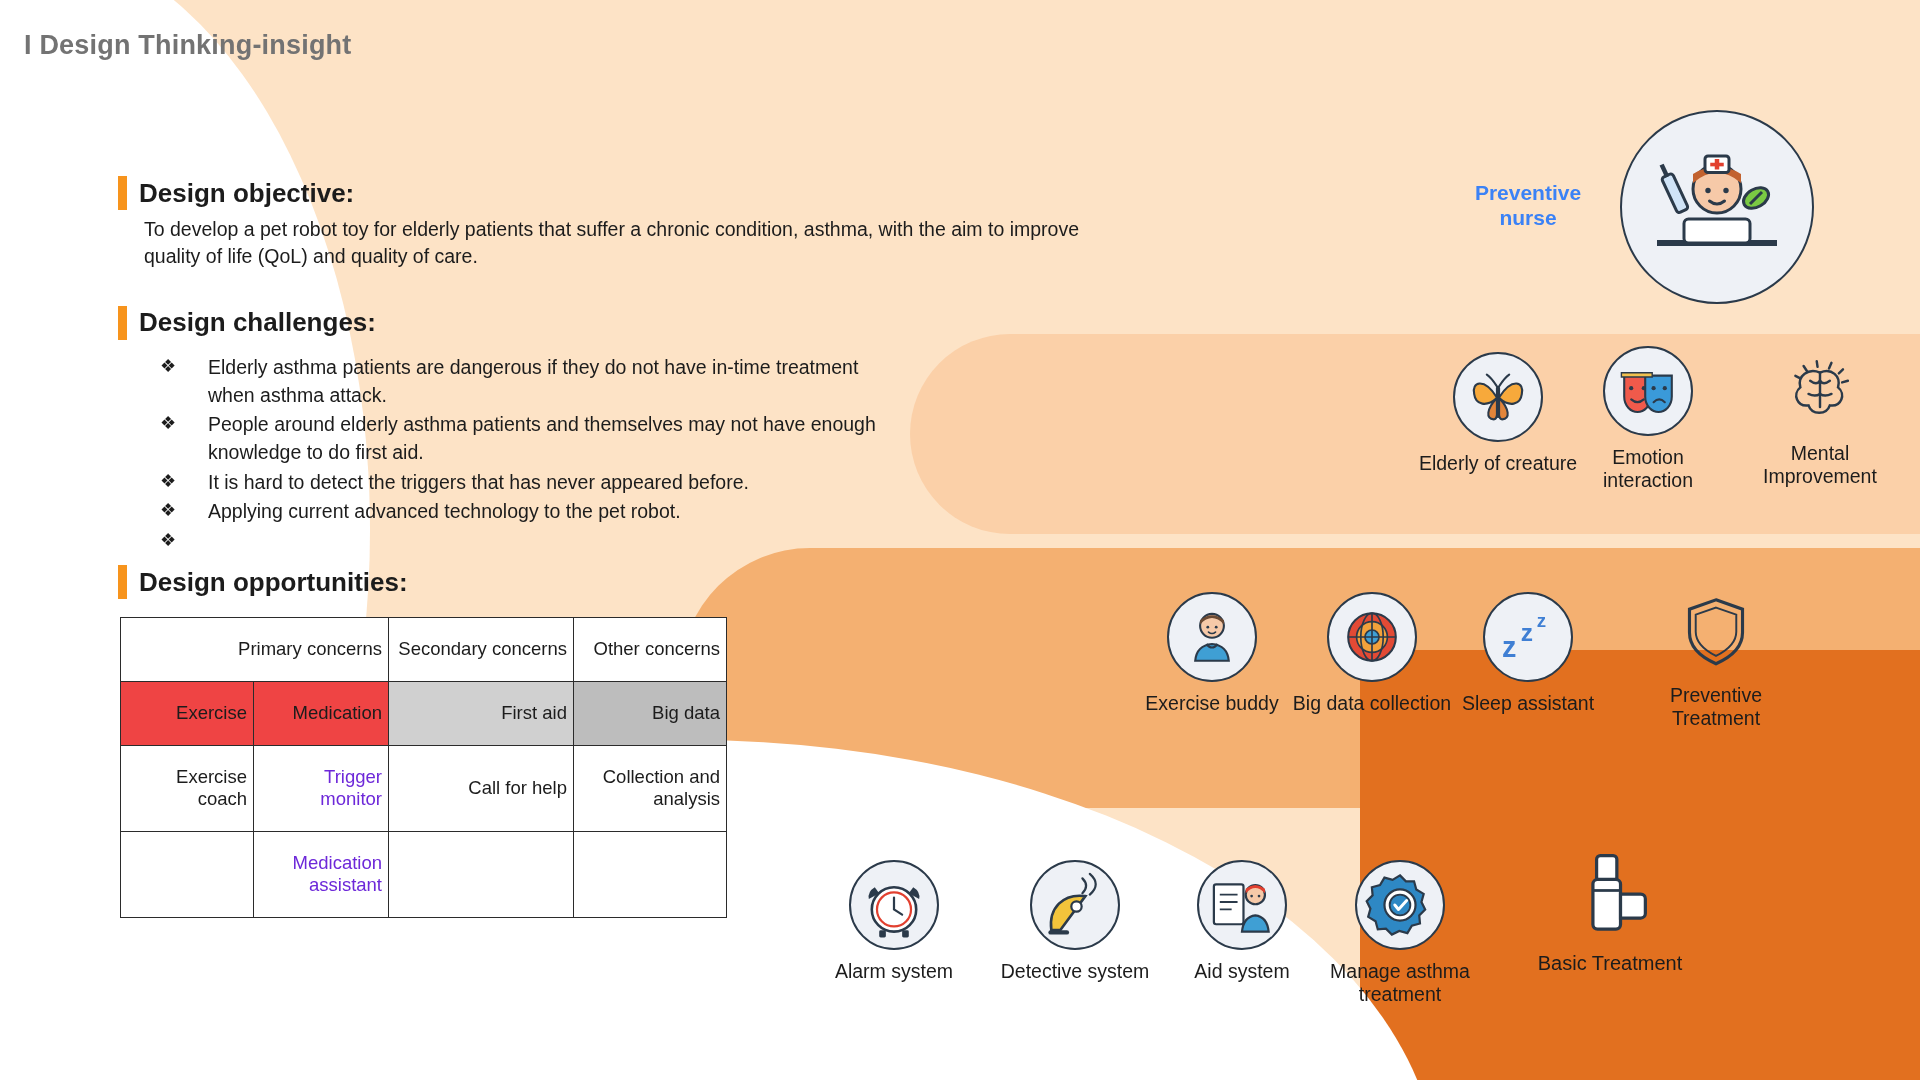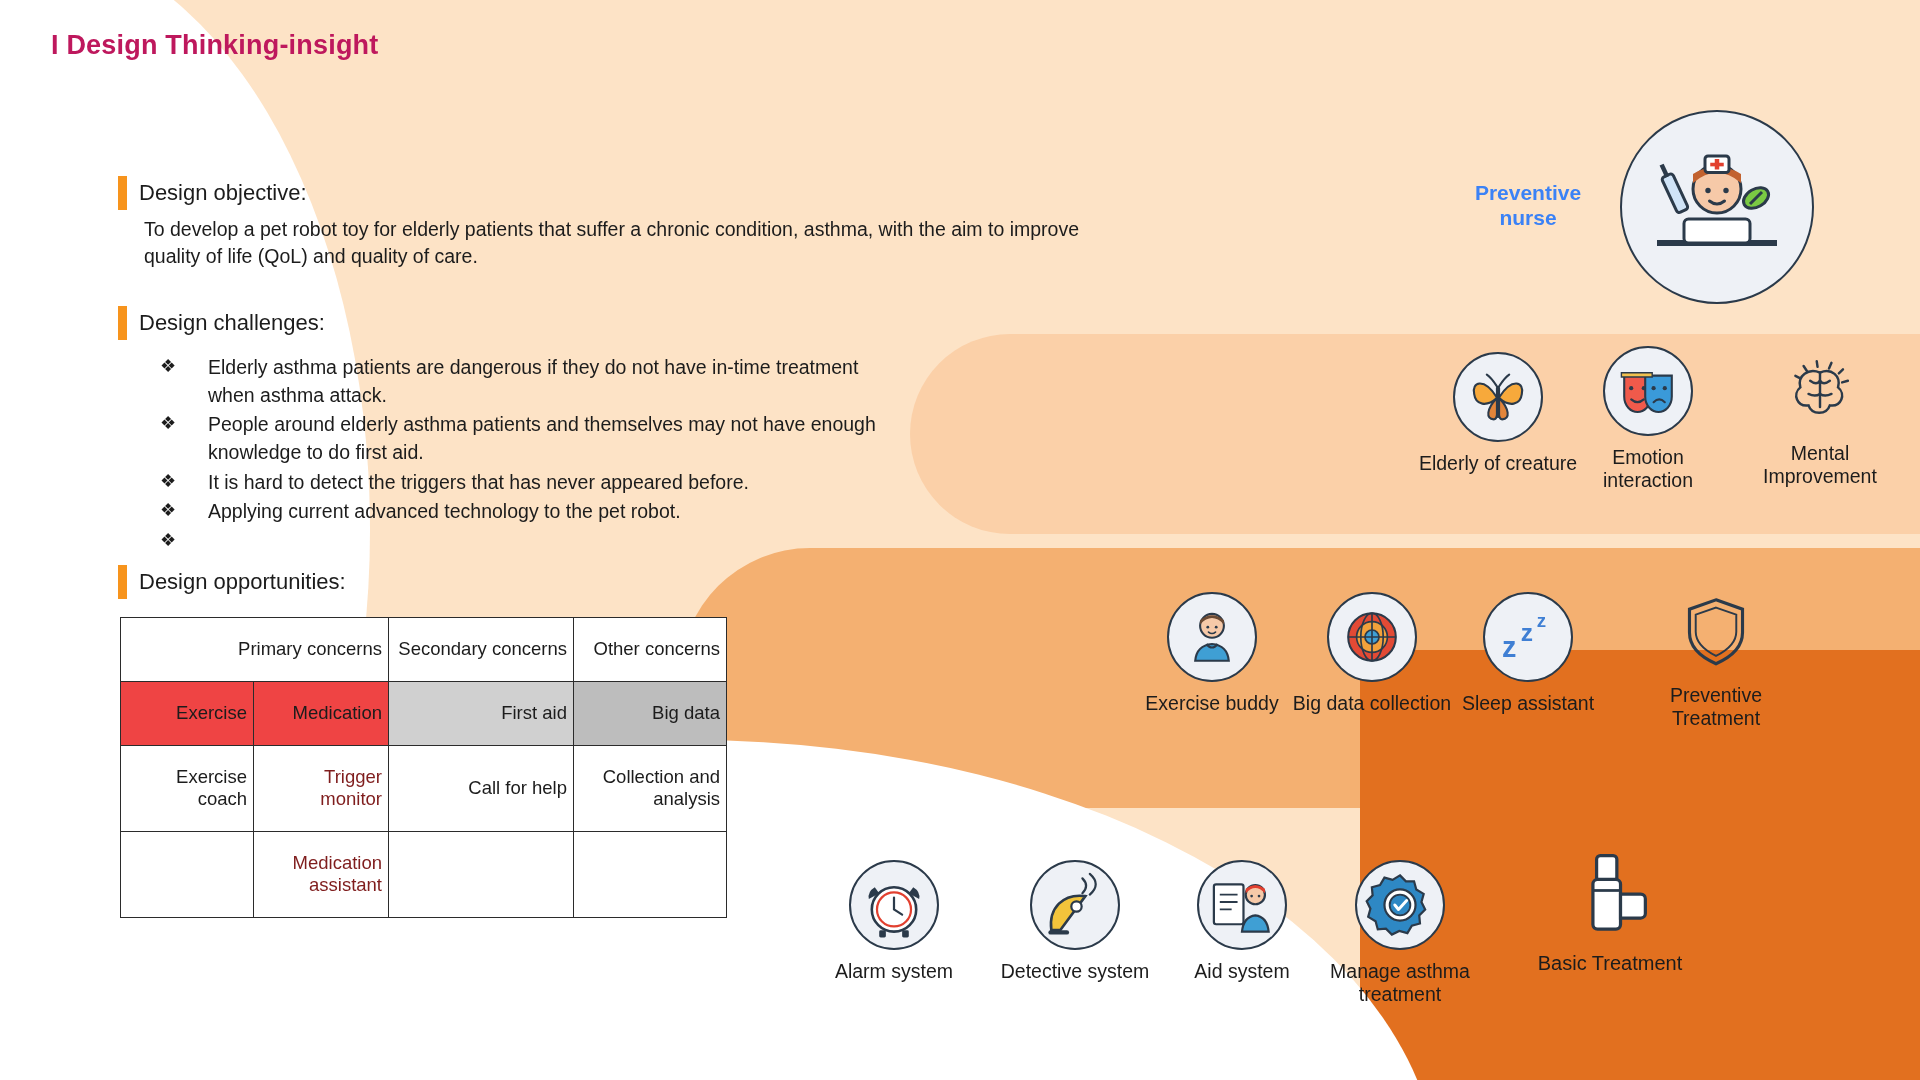--- a/index.html
+++ b/index.html
@@ -69,25 +69,25 @@
   .bg-cream-top-right {
     position: absolute;
     right: 0; top: 0;
     width: 560px; height: 336px;
     background: #fde3c6;
   }
 
   
   .header-title {
     position: absolute;
-    left: 51px;
+    left: 24px;
     top: 30px;
     font-size: 27px;
     font-weight: bold;
-    color: #be185d;
+    color: #737373;
     letter-spacing: 0.2px;
   }
 
   
   .left-col {
     position: absolute;
     left: 118px;
     top: 176px;
     width: 1000px;
   }
@@ -97,22 +97,22 @@
     gap: 12px;
     margin-bottom: 6px;
   }
   .bar {
     width: 9px;
     height: 34px;
     background: #f7941d;
     flex: 0 0 auto;
   }
   .section-title {
-    font-size: 22px;
-    font-weight: normal;
+    font-size: 26px;
+    font-weight: bold;
     color: #1c1c1c;
   }
   .section-body {
     font-size: 19.5px;
     color: #1c1c1c;
     line-height: 1.38;
     margin: 6px 0 0 26px;
     max-width: 980px;
   }
   .challenges {
@@ -152,21 +152,21 @@
     vertical-align: middle;
     padding: 20px 6px;
     line-height: 1.22;
   }
   td.none { border: none; background: transparent; }
   td.hdr { background: #ffffff; }
   td.gray-light { background: #ef4444; }
   td.gray-mid { background: #d0d0d0; }
   td.gray-dark { background: #bdbdbd; }
   td.white { background: #ffffff; }
-  td.orange-text { color: #7f1d1d; background: #ffffff; margin-top: 20px; }
+  td.orange-text { color: #6d28d9; background: #ffffff; margin-top: 20px; }
   .c1 { width: 120px; }
   .c2 { width: 122px; }
   .c3 { width: 172px; }
   .c4 { width: 140px; }
 
   
   .icon-item {
     position: absolute;
     text-align: center;
     width: 160px;

